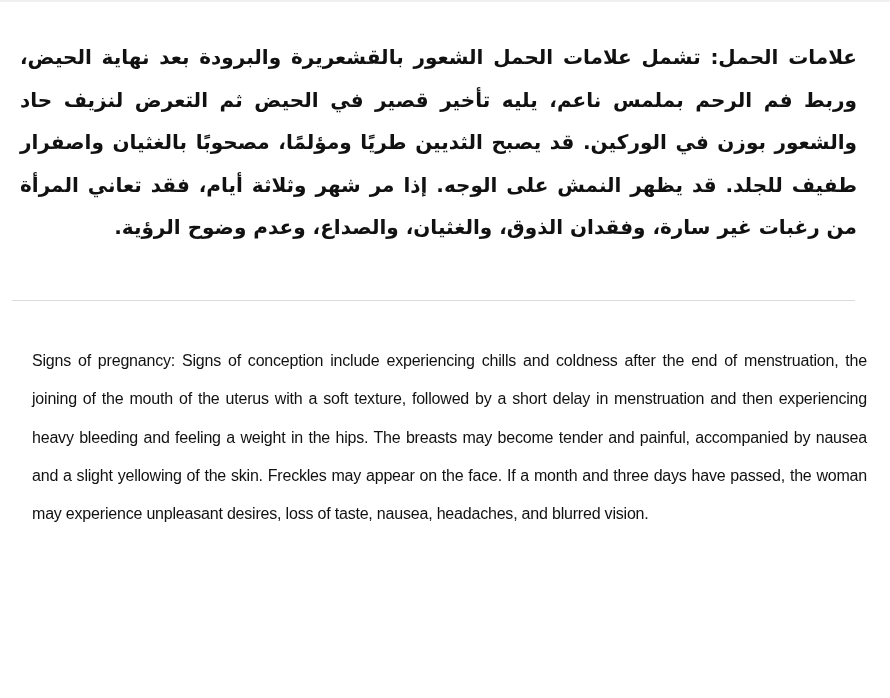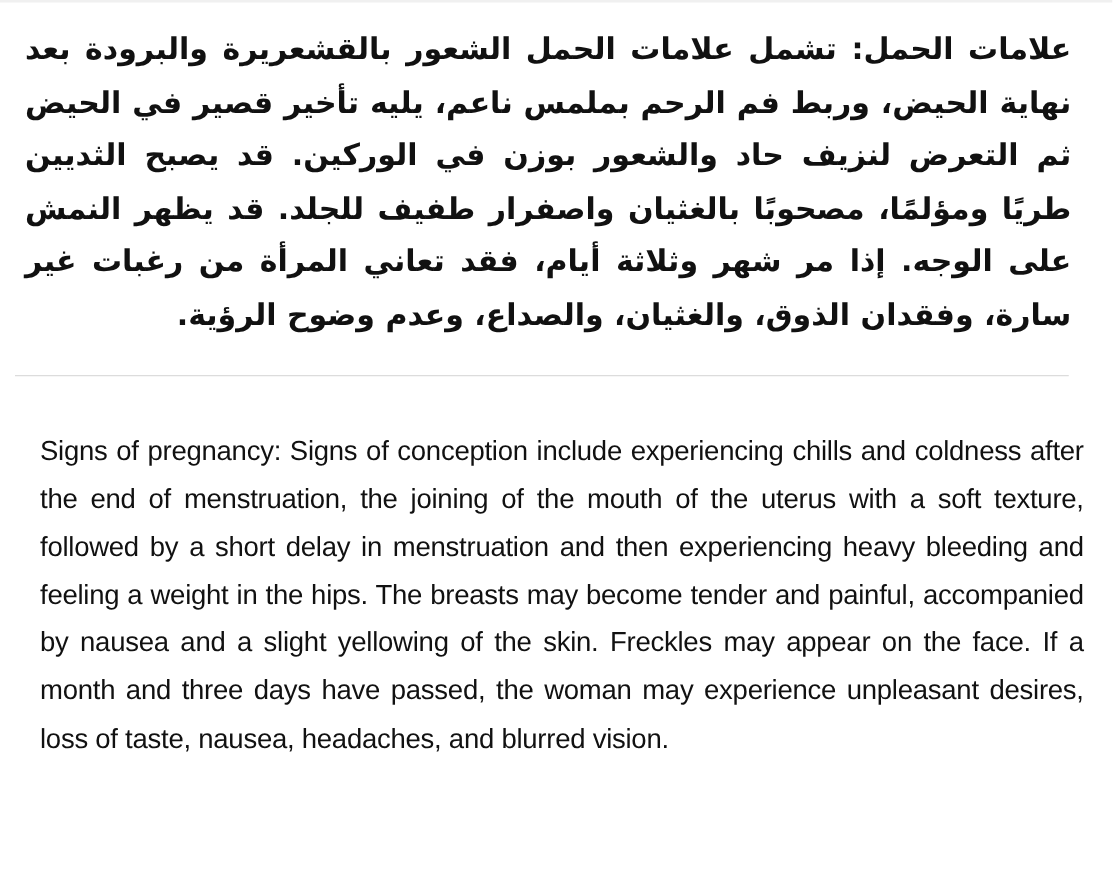--- a/index.html
+++ b/index.html
@@ -16,28 +16,28 @@
     }
     .top-edge {
       position: absolute;
       left: 0; top: 0;
       width: 890px; height: 2px;
       background: #f0f0f0;
     }
     .arabic-block {
       position: absolute;
       left: 20px;
-      top: 18px;
+      top: 36px;
       width: 837px;
       direction: rtl;
       text-align: justify;
       text-align-last: right;
       font-family: "DejaVu Sans", sans-serif;
       font-weight: bold;
-      font-size: 24px;
+      font-size: 20px;
       line-height: 42.5px;
       color: #111111;
       margin: 0;
     }
     .divider {
       position: absolute;
       left: 12px;
       top: 300px;
       width: 843px;
       height: 1px;
@@ -46,21 +46,21 @@
       margin: 0;
     }
     .english-block {
       position: absolute;
       left: 32px;
       top: 342px;
       width: 835px;
       text-align: justify;
       text-align-last: left;
       font-family: "Liberation Sans", sans-serif;
-      font-size: 22px;
+      font-size: 16px;
       line-height: 38.3px;
       color: #111111;
       margin: 0;
       letter-spacing: -0.2px;
     }
   </style>
 </head>
 <body>
 
 <div class="top-edge"></div>

